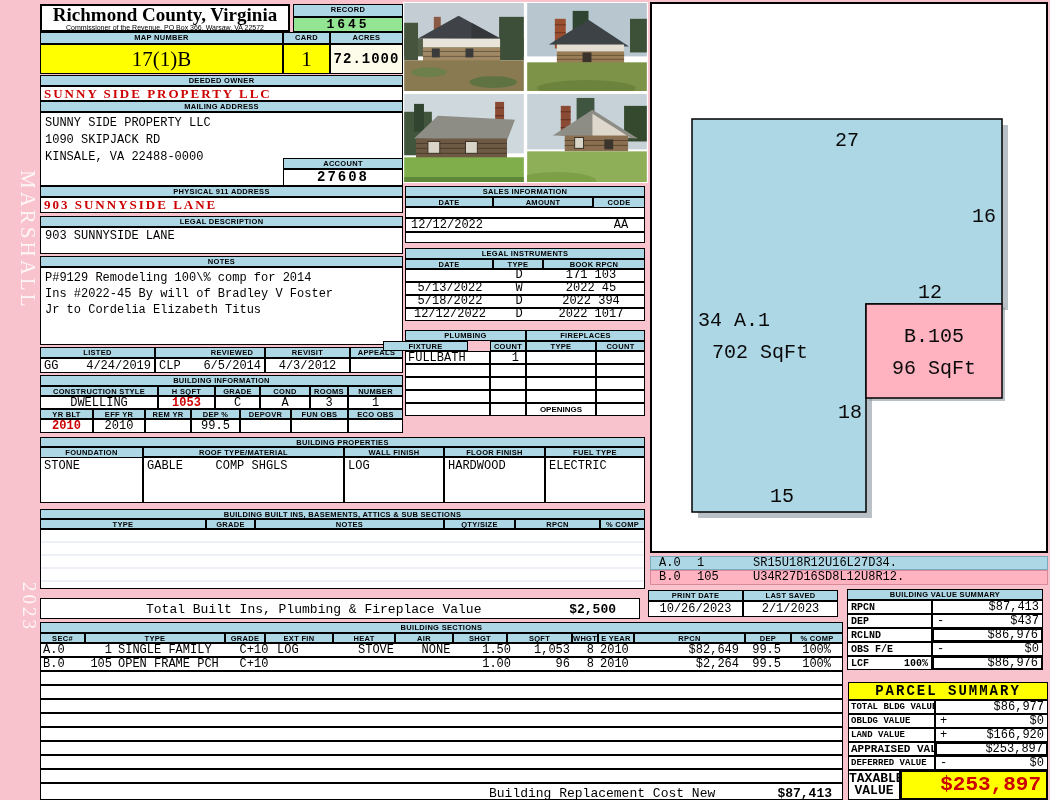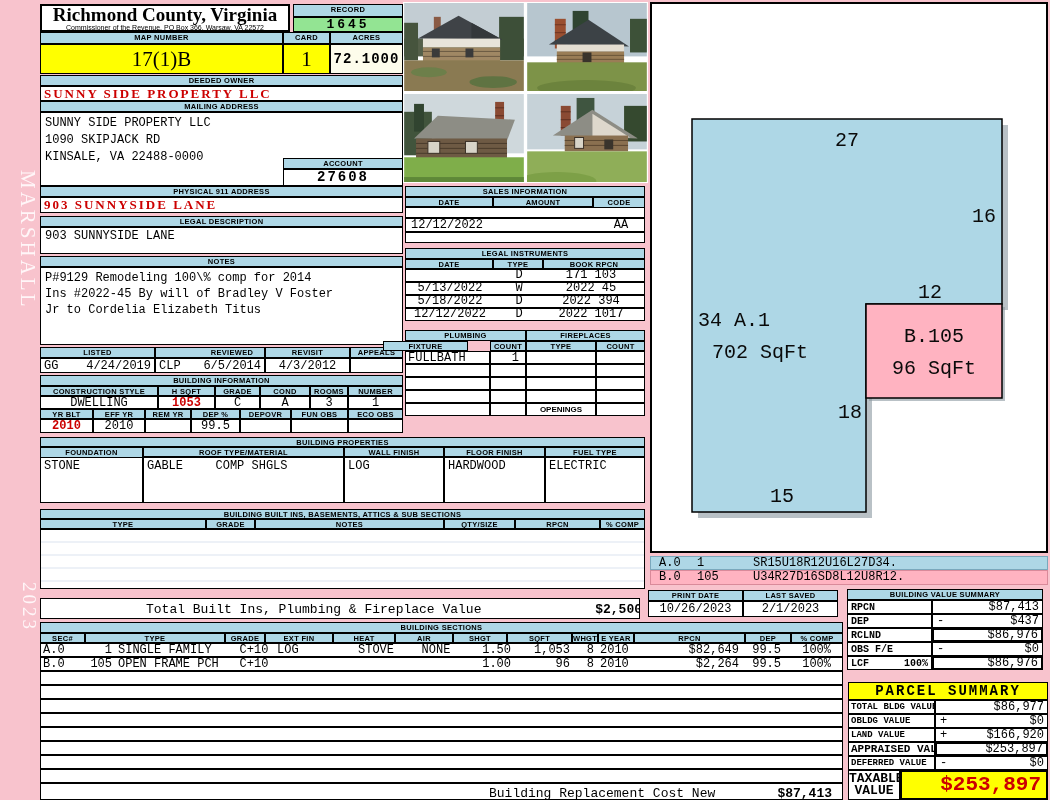--- a/index.html
+++ b/index.html
@@ -271,21 +271,21 @@
   <div class="a h" style="left:40px;top:519px;width:166px;height:10px;">TYPE</div>
   <div class="a h" style="left:206px;top:519px;width:49px;height:10px;">GRADE</div>
   <div class="a h" style="left:255px;top:519px;width:189px;height:10px;">NOTES</div>
   <div class="a h" style="left:444px;top:519px;width:71px;height:10px;">QTY/SIZE</div>
   <div class="a h" style="left:515px;top:519px;width:85px;height:10px;">RPCN</div>
   <div class="a h" style="left:600px;top:519px;width:45px;height:10px;">% COMP</div>
   <div class="a b stripes" style="left:40px;top:529px;width:605px;height:60px;"></div>
 
   <div class="a b" style="left:40px;top:598px;width:600px;height:21px;">
     <span class="a m t13" style="left:105px;top:3px;">Total Built Ins, Plumbing &amp; Fireplace Value</span>
-    <span class="a m t13 bold r" style="left:496px;top:3px;width:105px;">$2,500</span>
+    <span class="a m t13 bold r" style="left:470px;top:3px;width:105px;">$2,500</span>
   </div>
 
   <div class="a h" style="left:40px;top:622px;width:803px;height:11px;">BUILDING SECTIONS</div>
   <div class="a h" style="left:40px;top:633px;width:45px;height:10px;">SEC#</div>
   <div class="a h" style="left:85px;top:633px;width:140px;height:10px;">TYPE</div>
   <div class="a h" style="left:225px;top:633px;width:40px;height:10px;">GRADE</div>
   <div class="a h" style="left:265px;top:633px;width:68px;height:10px;">EXT FIN</div>
   <div class="a h" style="left:333px;top:633px;width:62px;height:10px;">HEAT</div>
   <div class="a h" style="left:395px;top:633px;width:58px;height:10px;">AIR</div>
   <div class="a h" style="left:453px;top:633px;width:54px;height:10px;">SHGT</div>

